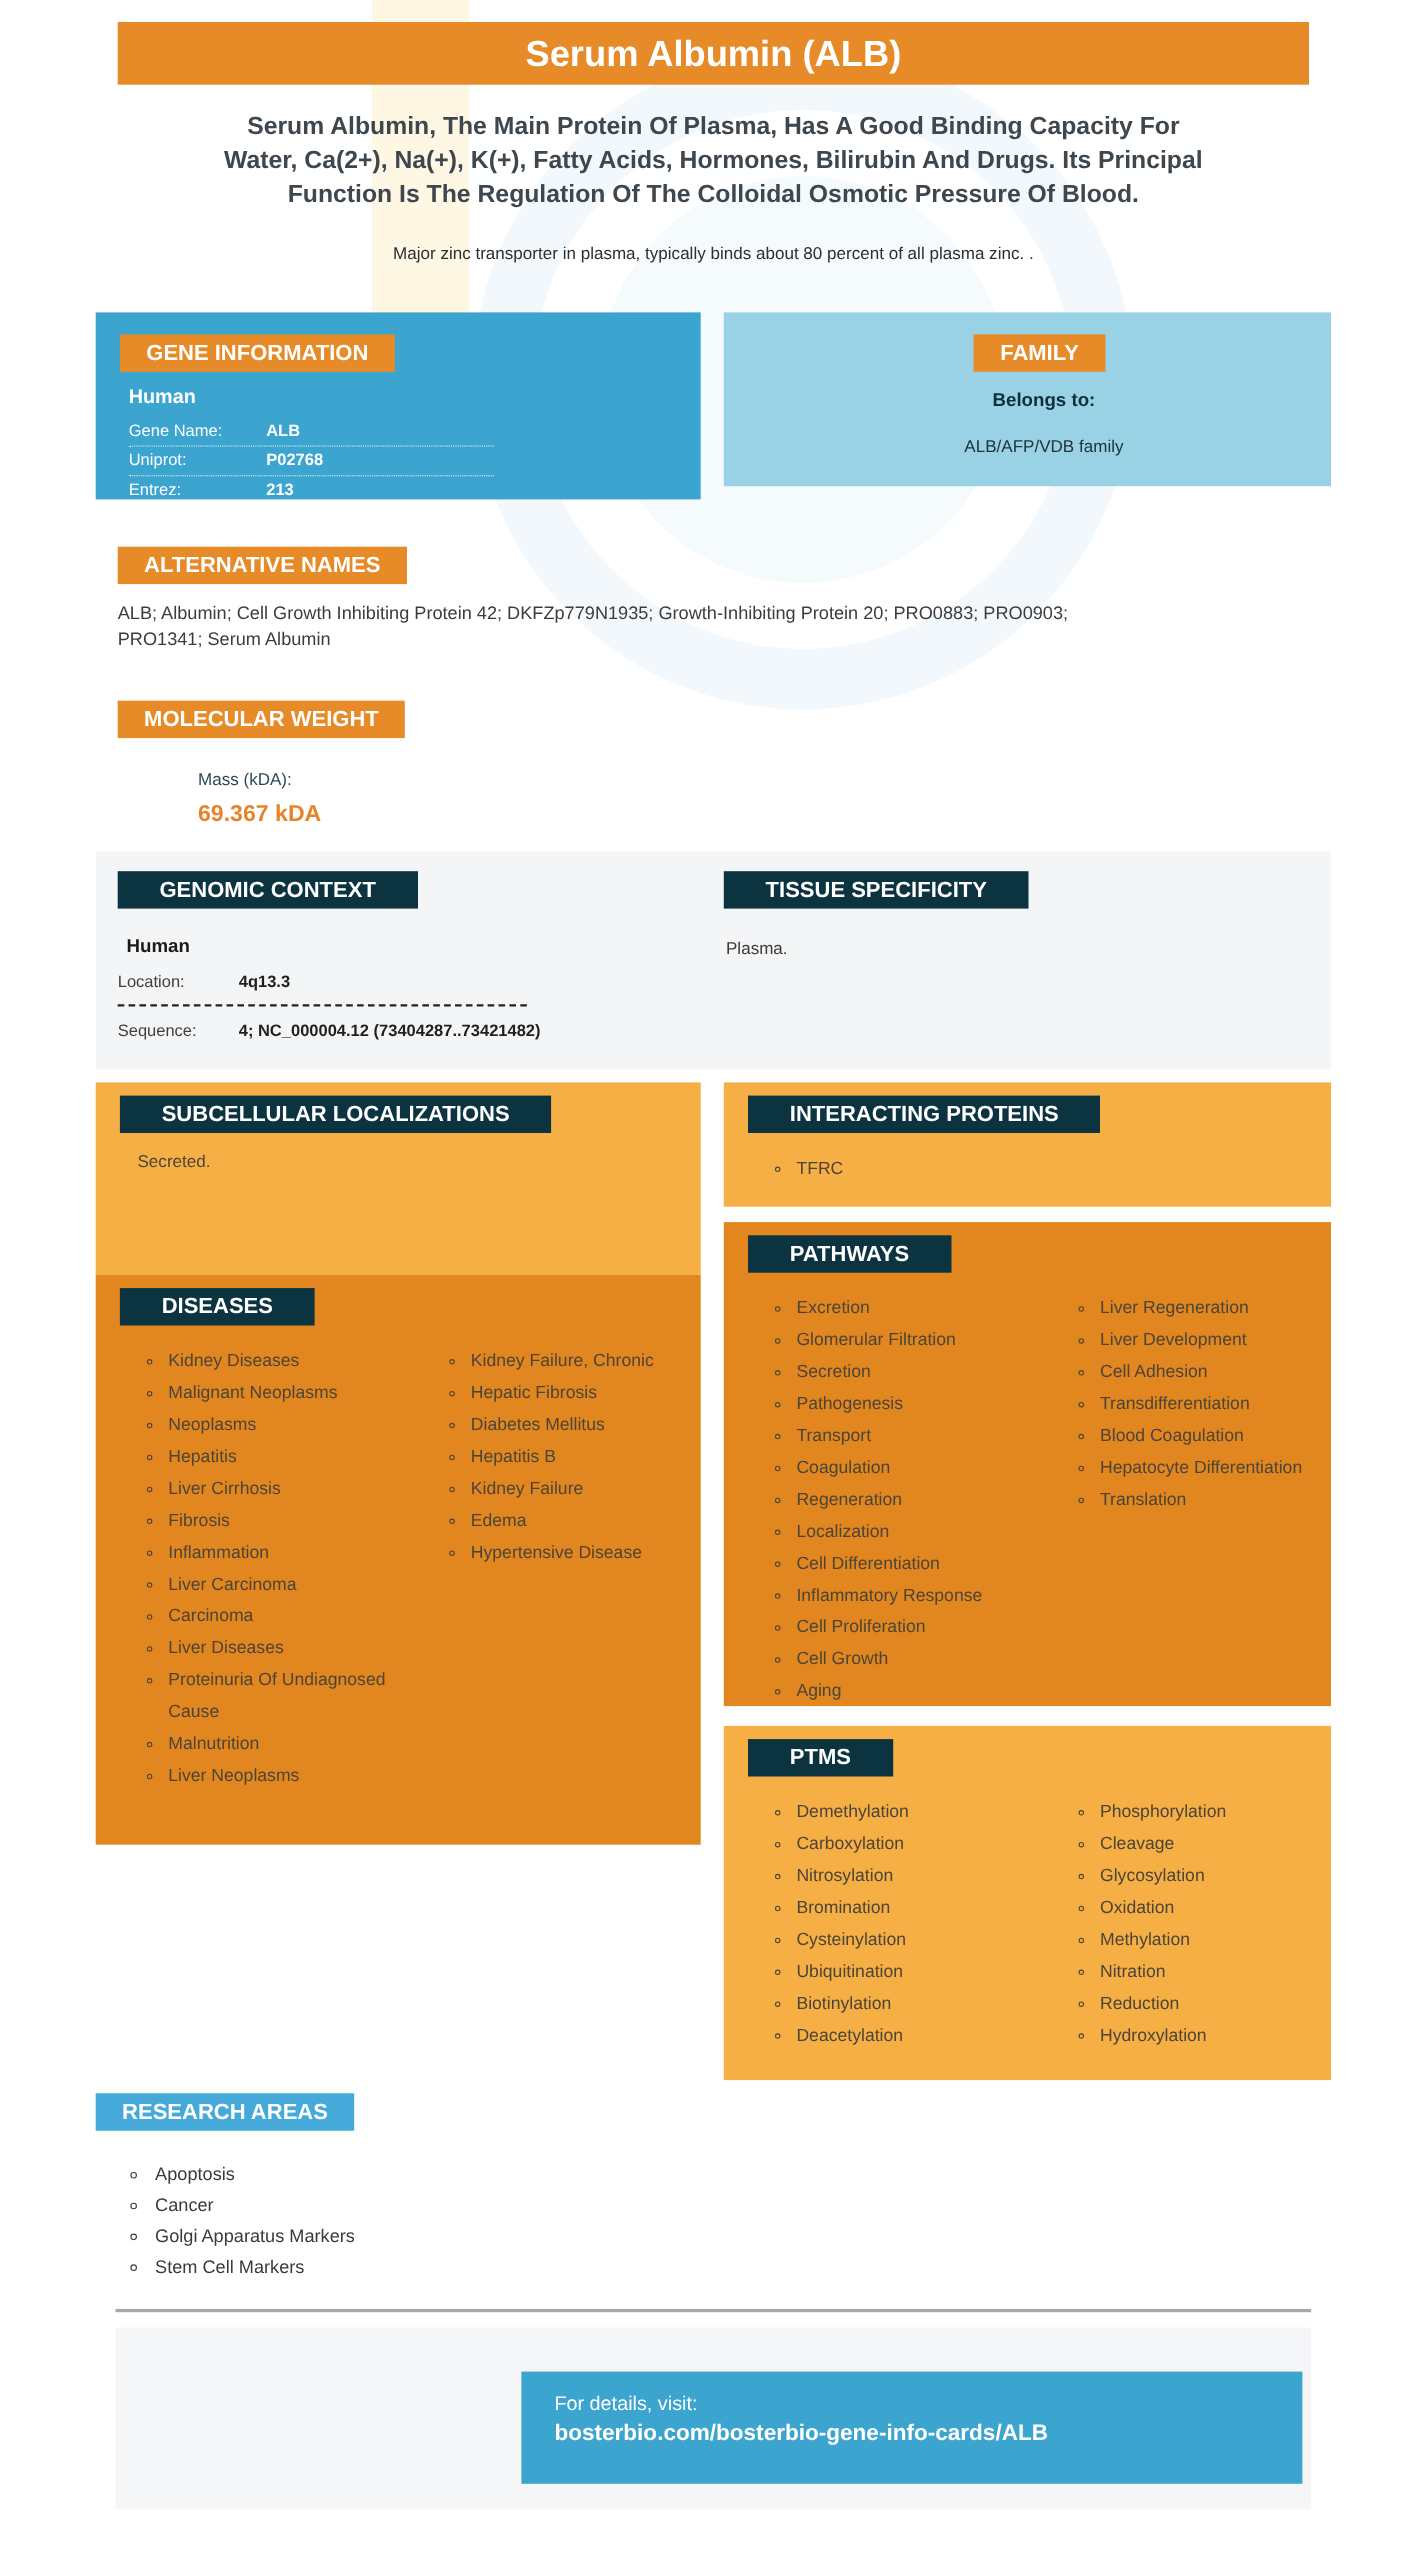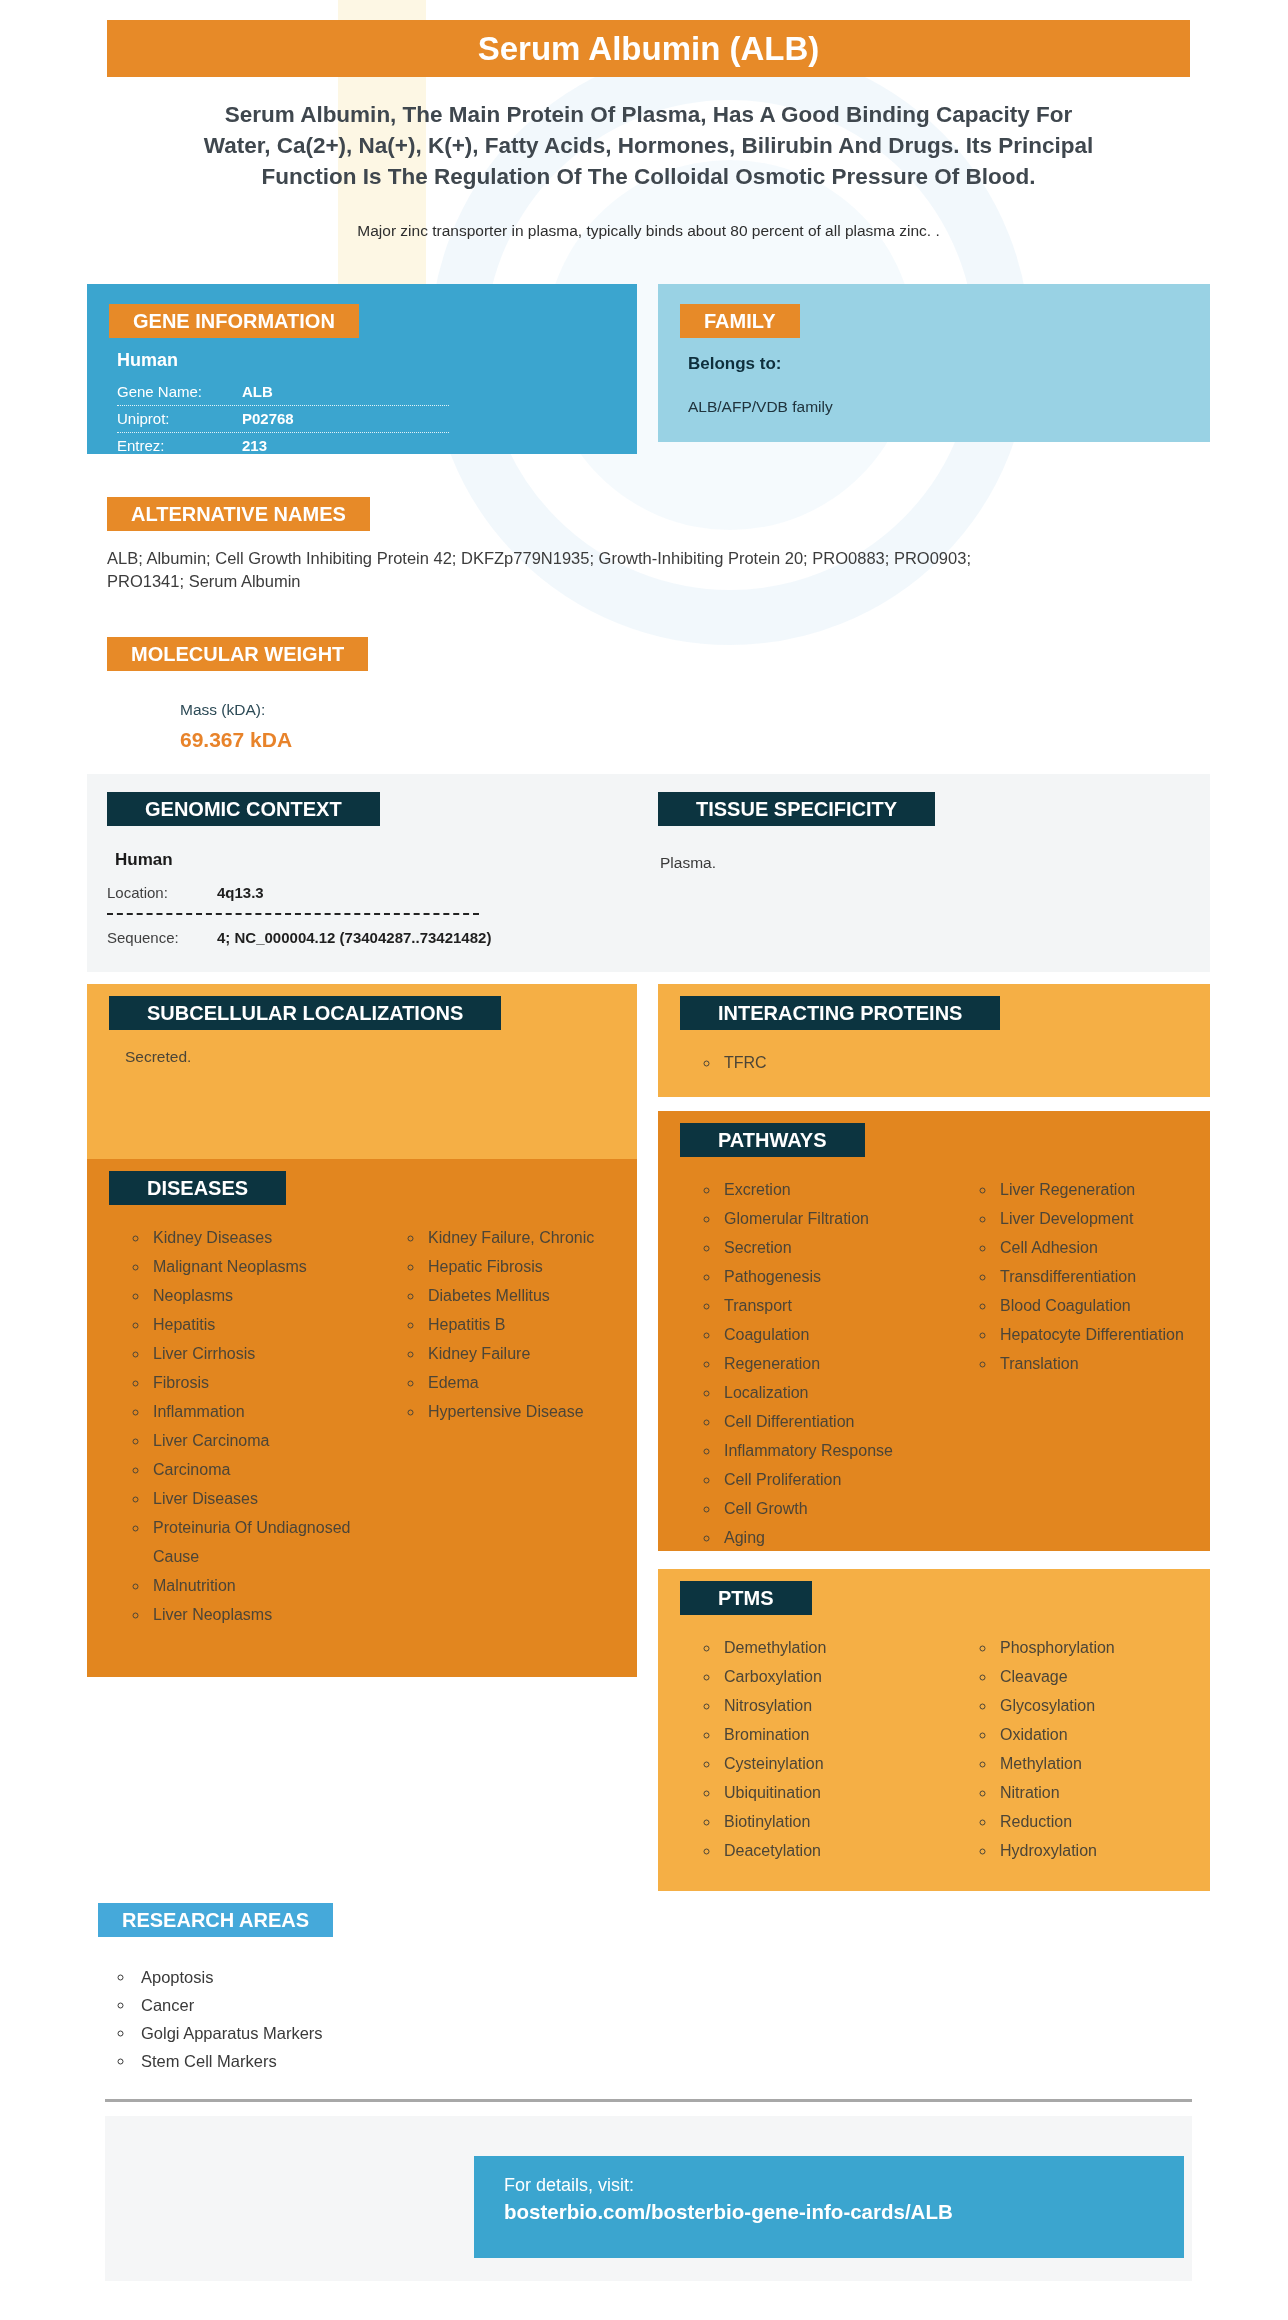--- a/index.html
+++ b/index.html
@@ -30,26 +30,26 @@
   .title-bar{margin:20px 20px 0;height:57px;line-height:57px;background:var(--orange);
     color:#fff;font-size:33px;font-weight:bold;text-align:center;}
 
   .description{margin:22px auto 0;width:1005px;text-align:center;color:var(--desc-text);
     font-size:22.5px;font-weight:bold;line-height:31px;}
   .subdescription{margin-top:30px;text-align:center;color:#2e2e2e;font-size:15.5px;}
 
   .badge{display:inline-block;background:var(--orange);color:#fff;font-weight:bold;
     font-size:20px;padding:5px 24px;line-height:24px;}
   .badge.teal{background:var(--teal);padding:5px 38px;}
-  .badge.research{background:var(--research-blue);margin-left:11px;}
+  .badge.research{background:var(--research-blue);}
 
   .two-col{display:flex;gap:21px;margin-top:44px;}
   .box{position:relative;}
   .gene-box{width:550px;height:170px;background:var(--blue);overflow:hidden;}
-  .family-box{width:552px;height:158px;background:var(--light-blue);}
+  .family-box{width:552px;height:158px;background:var(--light-blue);text-align:center;}
   .box .badge{margin:20px 0 0 22px;}
   .species{margin:12px 0 0 30px;color:#fff;font-size:18px;font-weight:bold;}
   .kv-table{margin:8px 0 0 30px;width:332px;color:#fff;font-size:15px;}
   .kv-row{display:flex;padding:4px 0 5px;}
   .kv-row.sep{border-bottom:1px dotted rgba(255,255,255,.85);}
   .kv-label{width:125px;}
   .kv-value{font-weight:bold;}
   .belongs{margin:16px 0 0 30px;color:#0E2F3C;font-size:17px;font-weight:bold;}
   .family-value{margin:24px 0 0 30px;color:#20343D;font-size:15.5px;}
 

